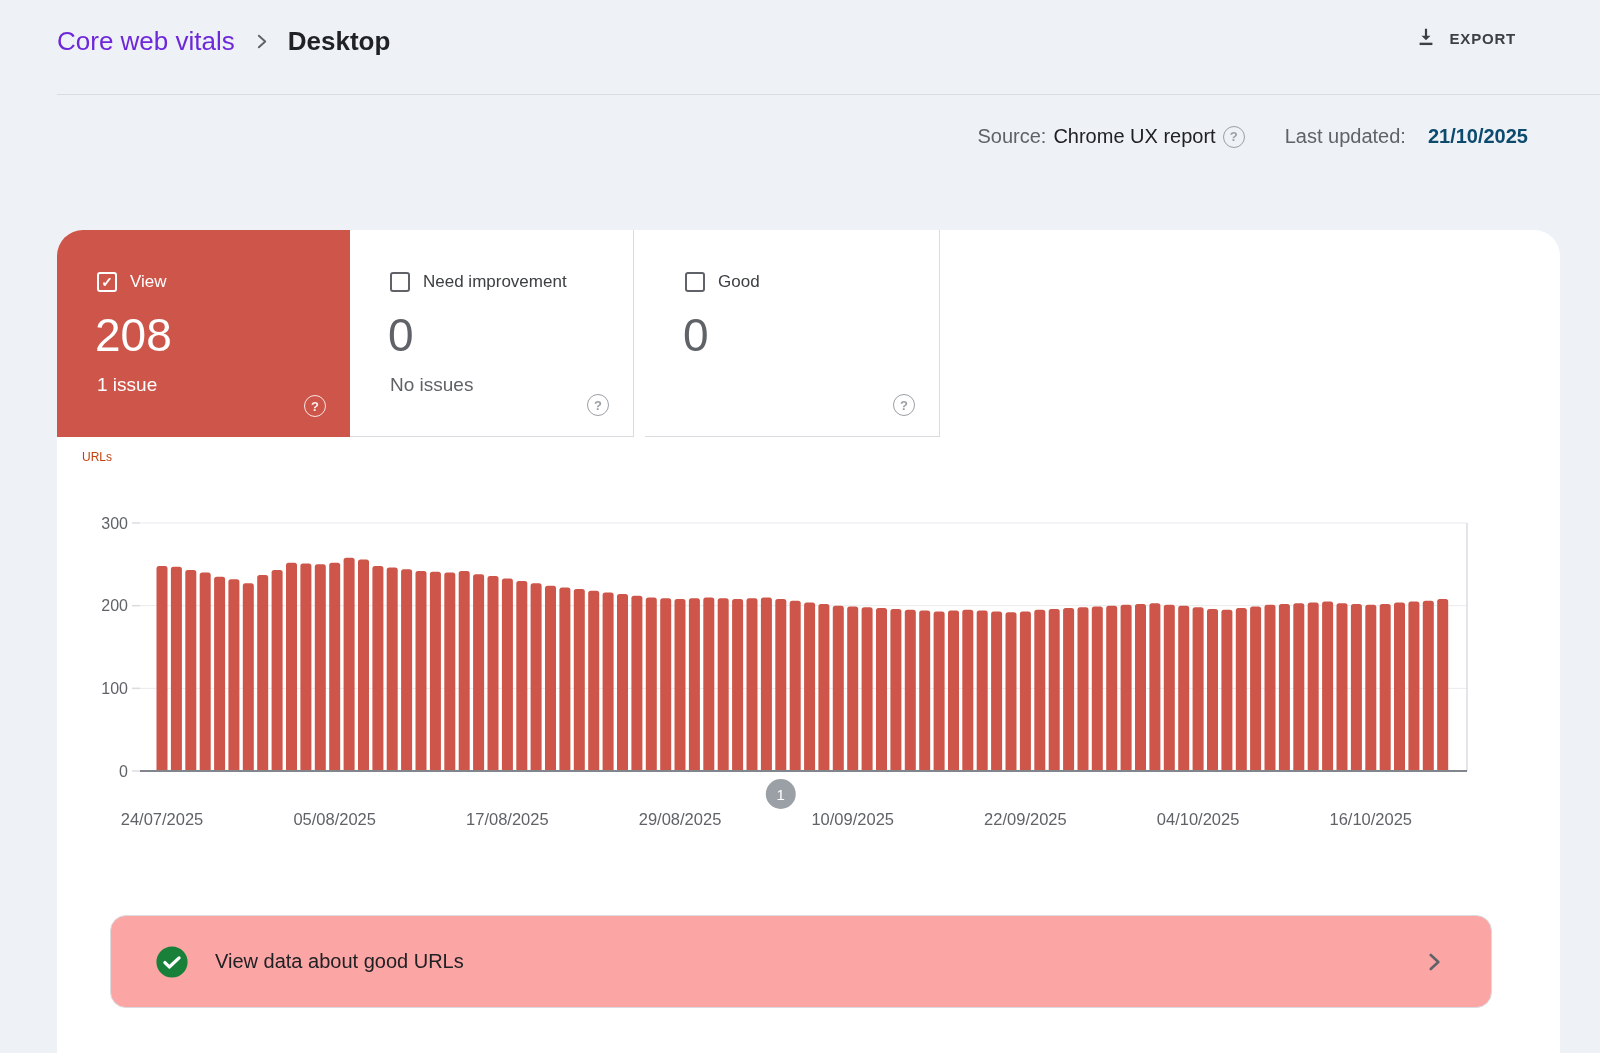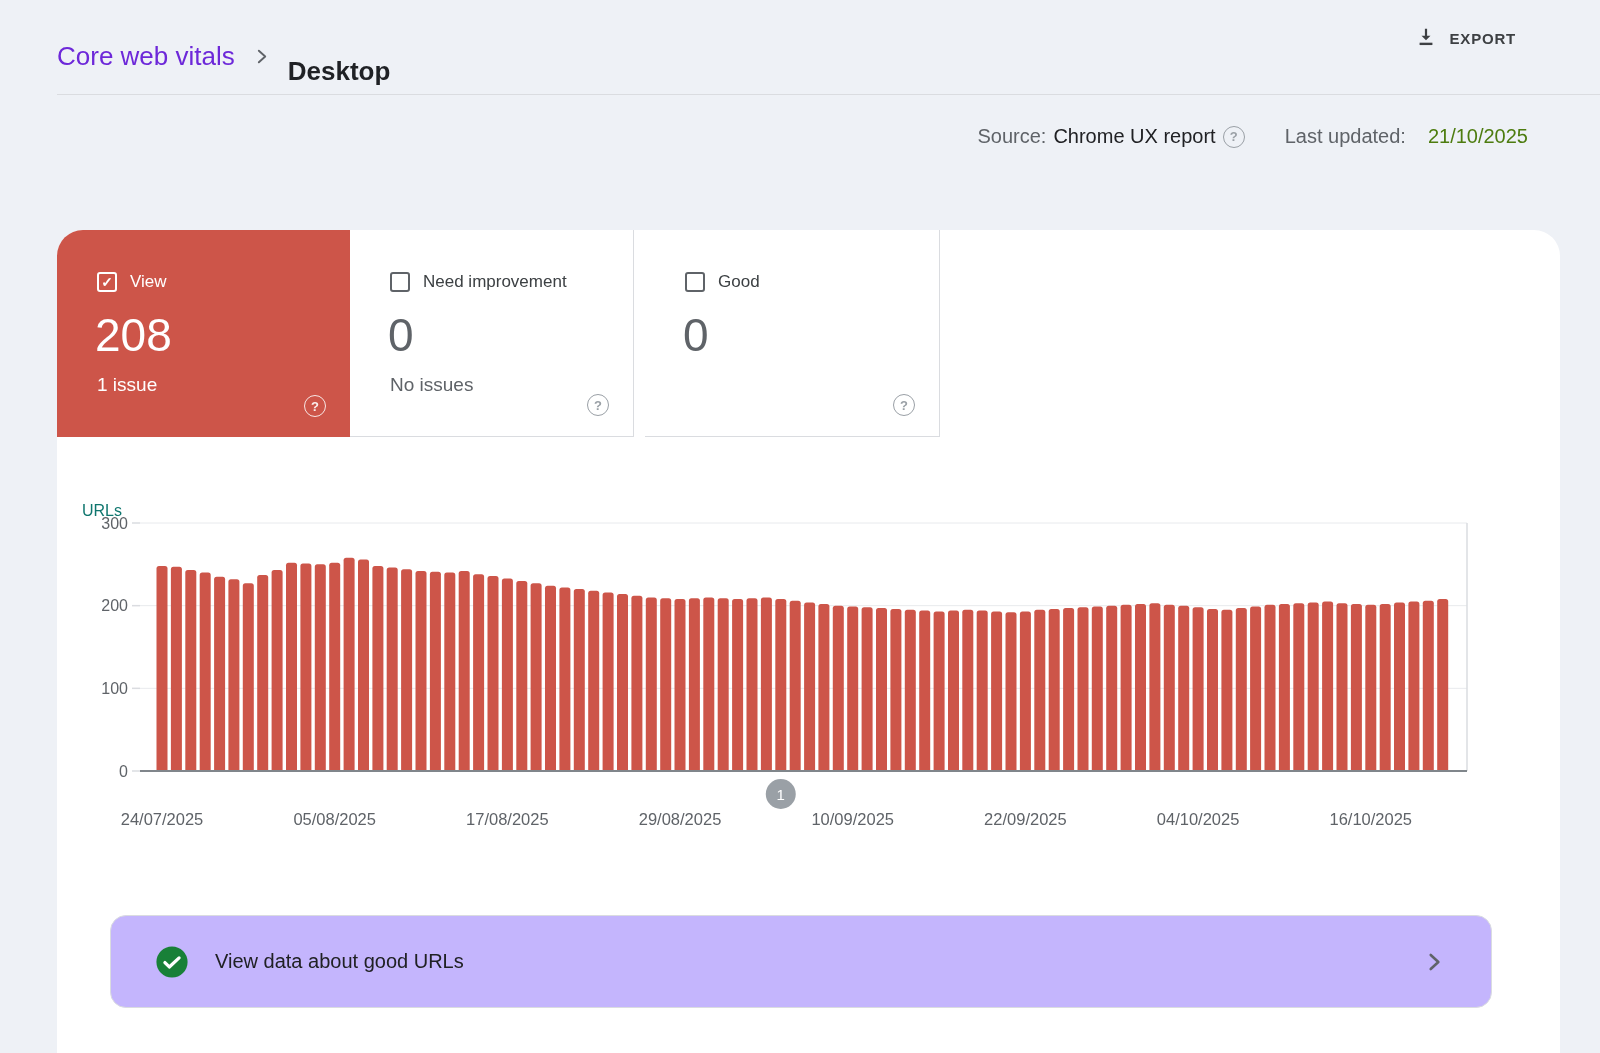--- a/index.html
+++ b/index.html
@@ -7,31 +7,31 @@
   body {
     position:relative; overflow:hidden;
     background:#eef1f6; color:#202124;
     font-family:"Liberation Sans", sans-serif;
   }
 
   
   .breadcrumb { position:absolute; left:57px; top:26px; display:flex; align-items:center; font-size:26px; }
   .crumb-root { color:#6d28d9; cursor:pointer; }
   .crumb-sep { margin:0 18px; display:flex; align-items:center; }
-  .crumb-current { color:#1f2125; font-weight:600;margin-top:30px; }
+  .crumb-current { color:#1f2125; font-weight:600; }
 
   .export-btn { position:absolute; top:26px; right:84px; display:flex; align-items:center; gap:13px;
     font-size:15px; font-weight:700; letter-spacing:.8px; color:#3d4043; cursor:pointer; }
 
   .header-divider { position:absolute; top:94px; left:57px; right:0; height:1px; background:#dadce0; }
 
   
   .source-row { position:absolute; top:125px; right:72px; display:flex; align-items:center; font-size:20px; color:#5f6368; }
   .source-row .dark { color:#202124; }
-  .source-row .bold { color:#4d7c0f; font-weight:400;margin-left:22px; }
+  .source-row .bold { color:#0c4a6e; font-weight:700;margin-left:22px; }
   .source-row > * { margin-left:7px; }
   .gap-lg { width:26px; }
 
   .q-icon { width:22px; height:22px; border:1.5px solid #9aa0a6; color:#9aa0a6; border-radius:50%;
     display:flex; align-items:center; justify-content:center; font-size:13px; font-weight:700; flex:0 0 auto; cursor:pointer; }
 
   
   .panel { position:absolute; left:57px; top:230px; width:1503px; height:823px;
     background:#fff; border-radius:26px 26px 0 0; }
 
@@ -49,25 +49,25 @@
   .checkbox.unchecked { border:2px solid #5f6368; color:transparent; }
 
   .card-count { position:absolute; left:38px; top:80px; font-size:46px; line-height:1.1; }
   .card-ni .card-count, .card-good .card-count { color:#5f6368; }
   .card-sub { position:absolute; left:40px; top:144px; font-size:19px; }
   .card-ni .card-sub { color:#5f6368; }
   .card-q { position:absolute; right:24px; bottom:20px; }
   .card-poor .card-q { border-color:rgba(255,255,255,.85); color:rgba(255,255,255,.9); }
 
   
-  .urls-label { position:absolute; left:82px; top:502px; font-size:16px; color:#0f766e; }
+  .urls-label { position:absolute; left:82px; top:450px; font-size:12px; color:#c2410c; }
   #chart-svg { position:absolute; left:60px; top:470px; font-family:"Liberation Sans", sans-serif; }
 
   
-  .view-card { position:absolute; left:110px; top:915px; width:1382px; height:93px; background:#c4b5fd;
+  .view-card { position:absolute; left:110px; top:915px; width:1382px; height:93px; background:#fca5a5;
     border:1px solid #dadce0; border-radius:16px; display:flex; align-items:center; cursor:pointer; }
   .good-check { margin-left:44px; width:34px; height:34px; flex:0 0 auto; }
   .view-label { margin-left:26px; font-size:20px; color:#202124; }
   .view-chevron { position:absolute; right:44px; top:50%; transform:translateY(-50%); display:flex; }
 </style>
 </head>
 <body>
 
 <div class="breadcrumb">
   <span class="crumb-root">Core web vitals</span>

